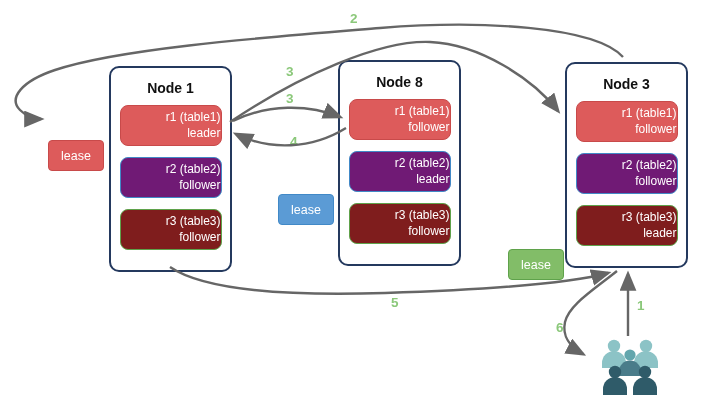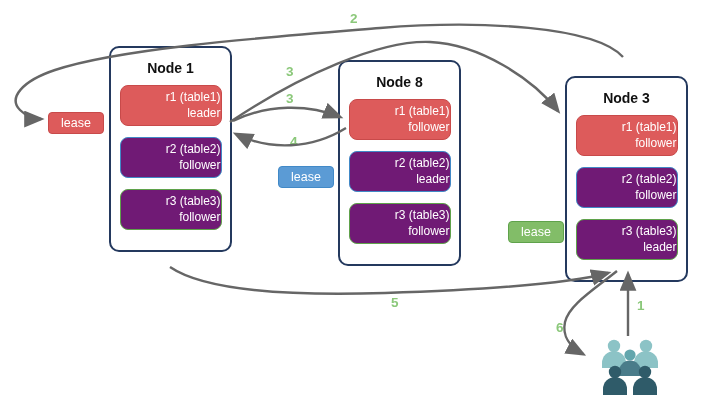--- a/index.html
+++ b/index.html
@@ -12,25 +12,25 @@
     display: flex; flex-direction: column; align-items: center; padding: 9px 9px;
   }
   .node-title { font-weight: bold; font-size: 14px; color: #111111; margin: 3px 0 9px; }
   .replica {
     width: 102px; height: 47px; border-radius: 8px; margin-bottom: 11px;
     display: flex; flex-direction: column; align-items: flex-end; justify-content: center;
     color: #ffffff; font-size: 12px; line-height: 1.3; text-align: center;
   }
   .replica.red   { background: #DD5B5B; border: 1.5px solid #C84A4A; }
   .replica.blue  { background: #701a75; border: 1.5px solid #4189C7; }
-  .replica.green { background: #701a75; border: 1.5px solid #5FA24B; }
+  .replica.green { background: #7f1d1d; border: 1.5px solid #5FA24B; }
 
   .lease {
-    position: absolute; height: 22px; min-width: 56px; padding: 0 10px; border-radius: 4px;
-    color: #ffffff; font-size: 12.5px; display: flex; align-items: center; justify-content: center;
+    position: absolute; height: 31px; min-width: 56px; padding: 0 10px; border-radius: 4px;
+    color: #ffffff; font-size: 12.5px; display: flex; align-items: center; justify-content: center; margin-top: 28px;
   }
   .lease.red   { background: #DD5B5B; border: 1.5px solid #C84A4A; left: 48px;  top: 112px; }
   .lease.blue  { background: #5B9BD5; border: 1.5px solid #4189C7; left: 278px; top: 166px; }
   .lease.green { background: #82BD68; border: 1.5px solid #5FA24B; left: 508px; top: 221px; }
 
   .step { position: absolute; color: #8BC87A; font-weight: bold; font-size: 13.5px; }
   #step-2  { left: 350px; top: 11px;  }
   #step-3a { left: 286px; top: 64px;  }
   #step-3b { left: 286px; top: 91px;  }
   #step-4  { left: 290px; top: 134px; }
@@ -39,21 +39,21 @@
   #step-6  { left: 556px; top: 320px; }
 
   svg.arrows { position: absolute; left: 0; top: 0; pointer-events: none; }
   .people { position: absolute; left: 597px; top: 333px; }
 </style>
 </head>
 <body>
 
 <div class="canvas">
 
-  <div class="node" style="left:109px; top:46px;">
+  <div class="node" style="left:109px; top:66px;">
     <div class="node-title">Node 1</div>
     <div class="replica red">
       <span>r1 (table1)</span>
       <span>leader</span>
     </div>
     <div class="replica blue">
       <span>r2 (table2)</span>
       <span>follower</span>
     </div>
     <div class="replica green">
@@ -71,21 +71,21 @@
     <div class="replica blue">
       <span>r2 (table2)</span>
       <span>leader</span>
     </div>
     <div class="replica green">
       <span>r3 (table3)</span>
       <span>follower</span>
     </div>
   </div>
 
-  <div class="node" style="left:565px; top:76px;">
+  <div class="node" style="left:565px; top:62px;">
     <div class="node-title">Node 3</div>
     <div class="replica red">
       <span>r1 (table1)</span>
       <span>follower</span>
     </div>
     <div class="replica blue">
       <span>r2 (table2)</span>
       <span>follower</span>
     </div>
     <div class="replica green">

